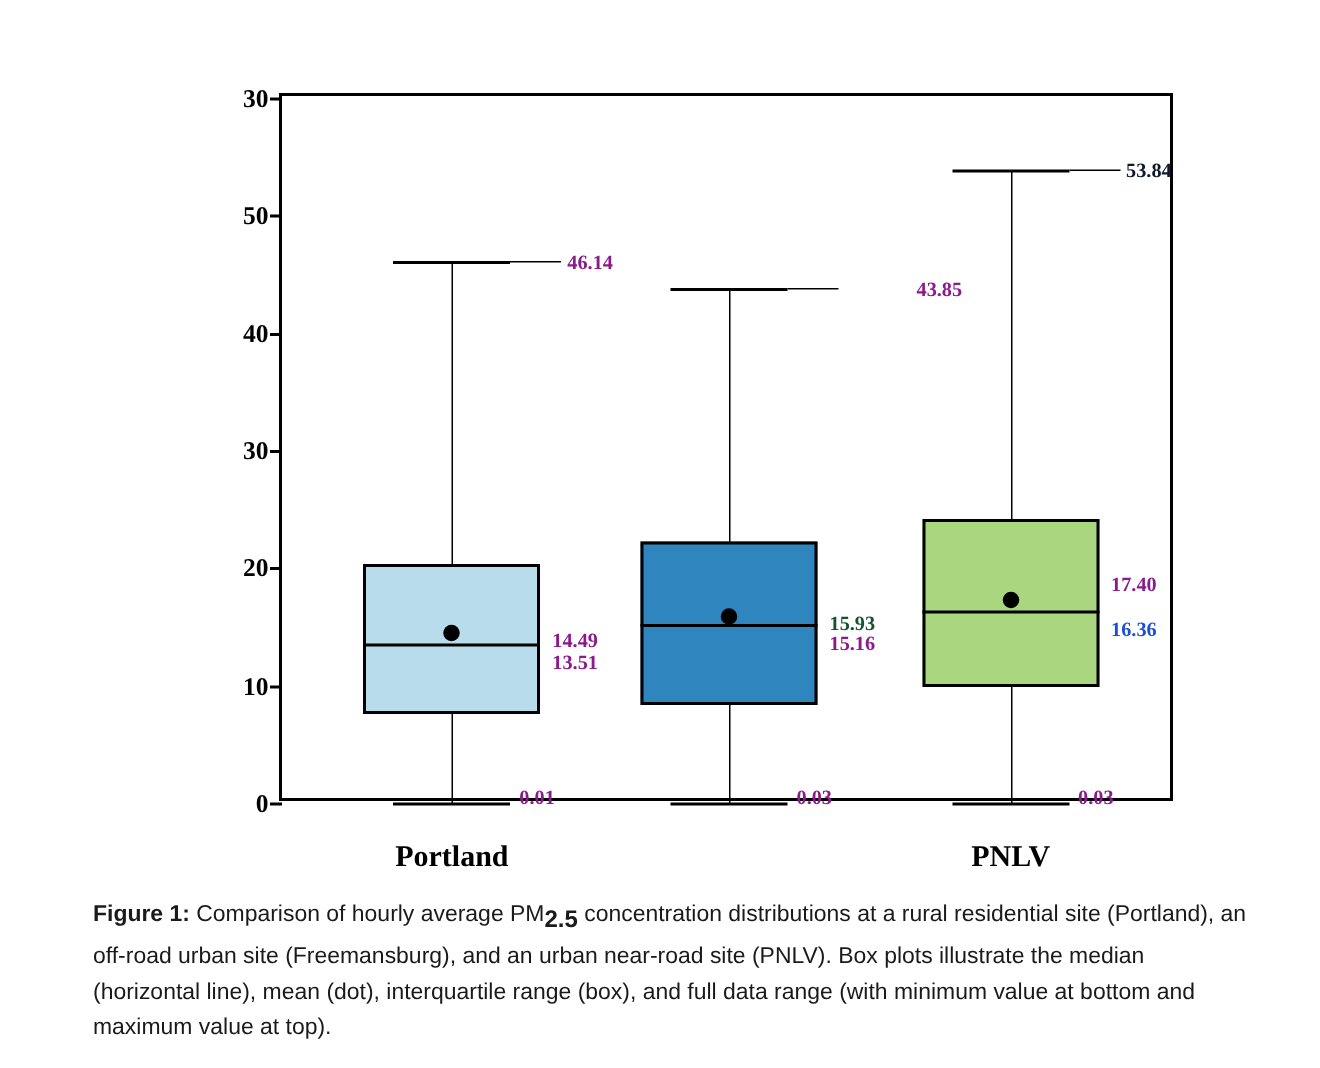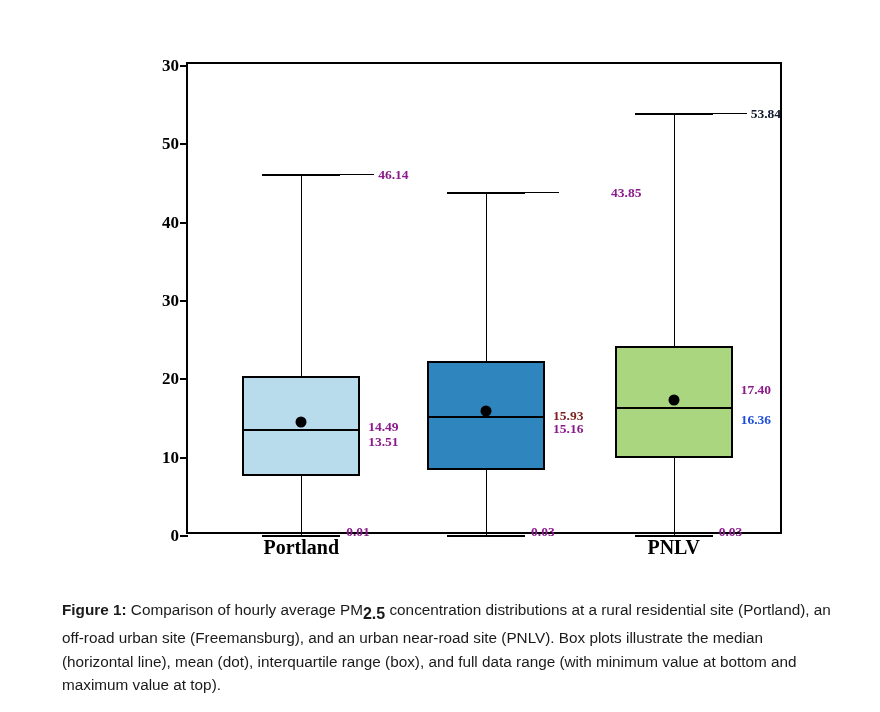--- a/index.html
+++ b/index.html
@@ -48,21 +48,21 @@
   .ytick-mark {
     position: absolute;
     left: -8px;
     width: 8px;
     height: 0;
     border-top: 2px solid #000;
   }
   .xtick-label {
     position: absolute;
     top: 100%;
-    margin-top: 4px;
+    margin-top: 28px;
     text-align: left;
     font-size: 20px;
     font-weight: bold;
     font-family: "Liberation Serif", serif;
     transform: translateX(-50%);
     white-space: nowrap;
   }
   .whisker-line {
     position: absolute;
     width: 0;
@@ -157,21 +157,21 @@
       <div class="val-label" style="left: 158.24px; top: 467.922px; color: rgb(139, 26, 139);">0.01</div>
       <div class="xtick-label" style="left: 113.24px;">Portland</div>
       <div class="whisker-line" style="left: 298px; top: 128.508px; height: 343.257px;"></div>
       <div class="cap" style="left: 298px; width: 78px; top: 127.508px;"></div>
       <div class="cap" style="left: 298px; width: 78px; top: 470.765px;"></div>
       <div class="box" style="left: 298px; width: 118px; top: 297.317px; height: 108.883px; background: rgb(47, 133, 189);"></div>
       <div class="median" style="left: 298px; width: 118px; top: 352.247px;"></div>
       <div class="meandot" style="left: 298px; top: 347.215px;"></div>
       <div class="leader" style="left: 337px; top: 127.508px; width: 34px;"></div>
       <div class="val-label" style="left: 375px; top: 128.508px; color: rgb(139, 26, 139); margin-left: 48px;">43.85</div>
-      <div class="val-label" style="left: 365px; top: 352.215px; color: #7f1d1d;">15.93</div>
+      <div class="val-label" style="left: 365px; top: 352.215px; color: #14532d;">15.93</div>
       <div class="val-label" style="left: 365px; top: 365.247px; color: rgb(139, 26, 139);">15.16</div>
       <div class="val-label" style="left: 343px; top: 467.765px; color: rgb(139, 26, 139);">0.03</div>
       <div class="whisker-line" style="left: 485.74px; top: 50.2533px; height: 421.512px;"></div>
       <div class="cap" style="left: 485.74px; width: 78px; top: 49.2533px;"></div>
       <div class="cap" style="left: 485.74px; width: 78px; top: 470.765px;"></div>
       <div class="box" style="left: 485.74px; width: 118px; top: 281.65px; height: 112.8px; background: rgb(169, 214, 126);"></div>
       <div class="median" style="left: 485.74px; width: 118px; top: 342.847px;"></div>
       <div class="meandot" style="left: 485.74px; top: 335.7px;"></div>
       <div class="leader" style="left: 524.74px; top: 49.2533px; width: 34px;"></div>
       <div class="val-label" style="left: 562.74px; top: 50.2533px; color: #0f172a;">53.84</div>

